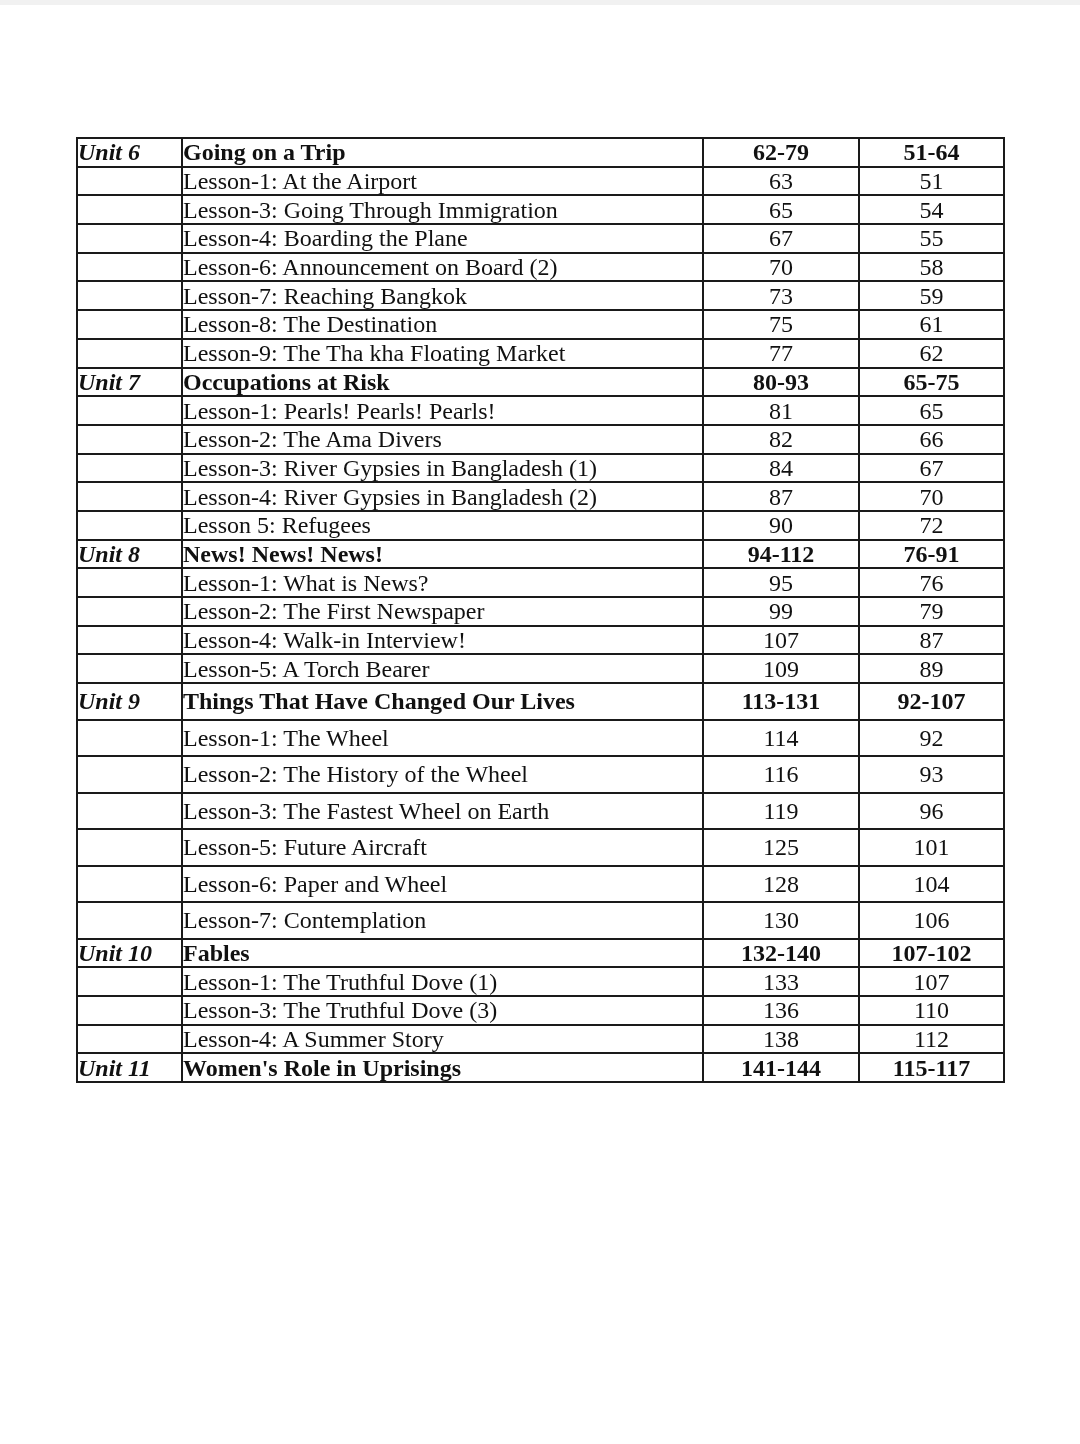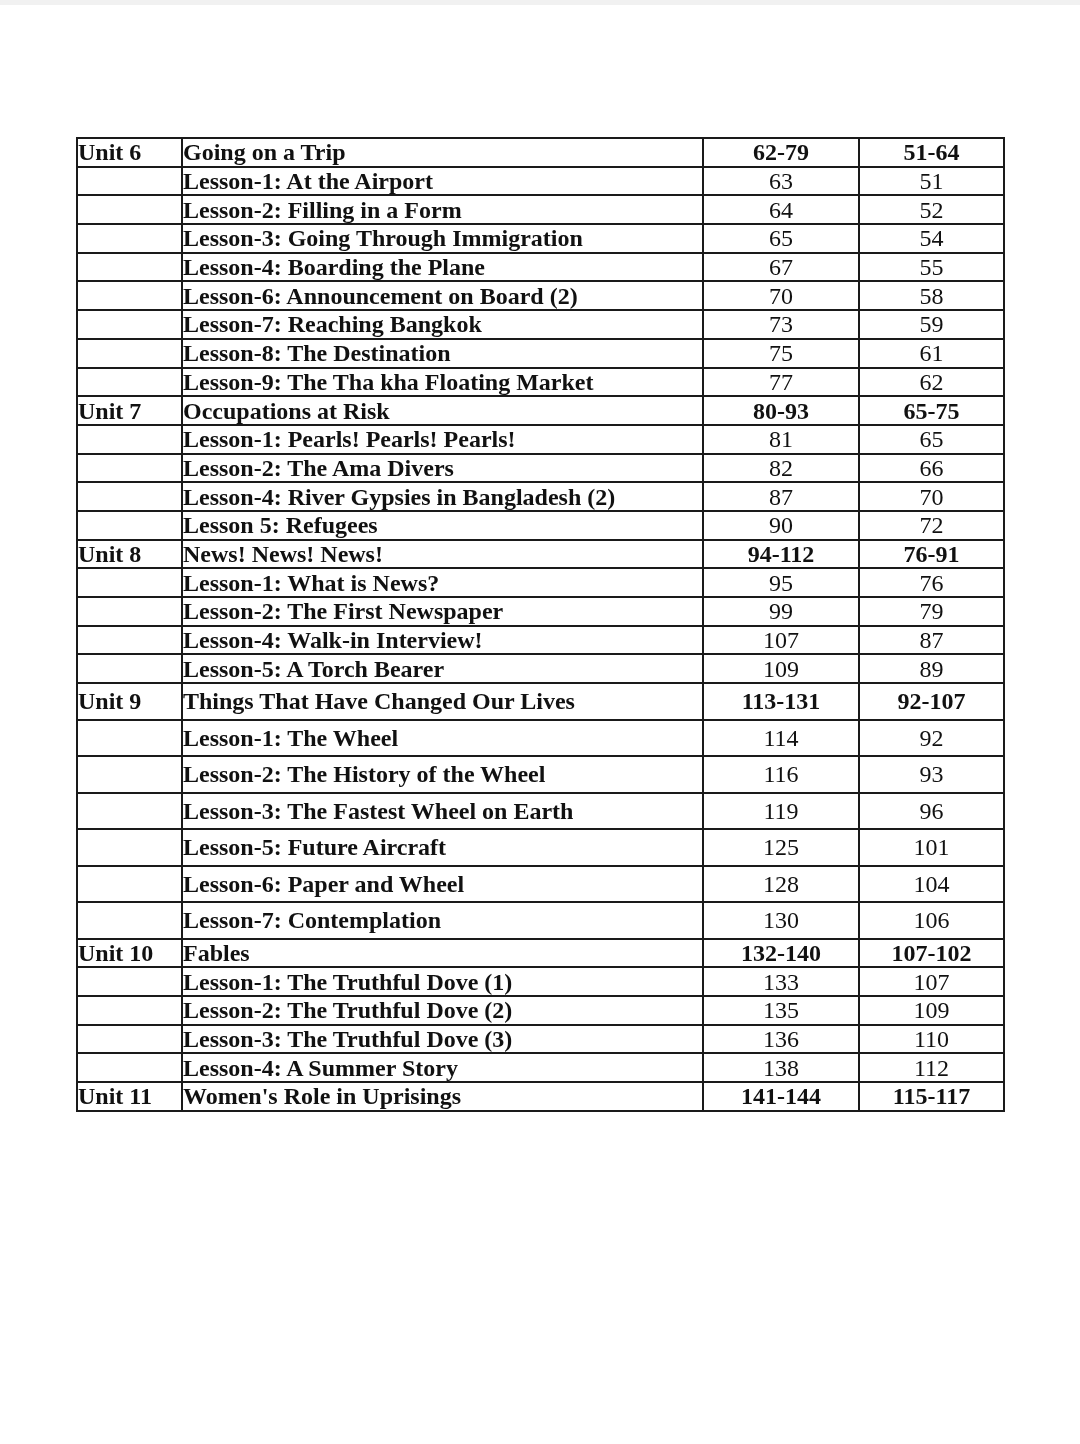--- a/index.html
+++ b/index.html
@@ -15,22 +15,22 @@
   }
   table.toc td {
     border: 2px solid #1a1a1a; padding: 0; height: 26.7px; line-height: 26px;
     font-size: 24px; white-space: nowrap; overflow: hidden;
   }
   table.toc tr.tall td { height: 34.5px; line-height: 34px; }
   col.c-unit { width: 105px; }
   col.c-title { width: 521px; }
   col.c-p1 { width: 156px; }
   col.c-p2 { width: 145px; }
-  td.unit { padding-left: 12px; font-weight: bold; }
-  td.title { padding-left: 10px; font-weight: bold; }
+  td.unit { padding-left: 12px; font-weight: bold; font-style: italic; }
+  td.title { padding-left: 10px; }
   td.num { text-align: center; }
   tr.unit-row td { font-weight: bold; }
 </style>
 </head>
 <body>
 
 <div class="topstrip"></div>
 
 <table class="toc">
   <colgroup>
@@ -47,26 +47,20 @@
         <td class="num">51-64</td>
       </tr>
       <tr class="lesson-row">
         <td class="unit"></td>
         <td class="title">Lesson-1: At the Airport</td>
         <td class="num">63</td>
         <td class="num">51</td>
       </tr>
       <tr class="lesson-row">
         <td class="unit"></td>
-        <td class="title">Lesson-2: Filling in a Form</td>
-        <td class="num">64</td>
-        <td class="num">52</td>
-      </tr>
-      <tr class="lesson-row">
-        <td class="unit"></td>
         <td class="title">Lesson-3: Going Through Immigration</td>
         <td class="num">65</td>
         <td class="num">54</td>
       </tr>
       <tr class="lesson-row">
         <td class="unit"></td>
         <td class="title">Lesson-4: Boarding the Plane</td>
         <td class="num">67</td>
         <td class="num">55</td>
       </tr>
@@ -104,20 +98,26 @@
         <td class="unit"></td>
         <td class="title">Lesson-1: Pearls! Pearls! Pearls!</td>
         <td class="num">81</td>
         <td class="num">65</td>
       </tr>
       <tr class="lesson-row">
         <td class="unit"></td>
         <td class="title">Lesson-2: The Ama Divers</td>
         <td class="num">82</td>
         <td class="num">66</td>
+      </tr>
+      <tr class="lesson-row">
+        <td class="unit"></td>
+        <td class="title">Lesson-3: River Gypsies in Bangladesh (1)</td>
+        <td class="num">84</td>
+        <td class="num">67</td>
       </tr>
       <tr class="lesson-row">
         <td class="unit"></td>
         <td class="title">Lesson-4: River Gypsies in Bangladesh (2)</td>
         <td class="num">87</td>
         <td class="num">70</td>
       </tr>
       <tr class="lesson-row">
         <td class="unit"></td>
         <td class="title">Lesson 5: Refugees</td>
@@ -203,26 +203,20 @@
         <td class="num">107-102</td>
       </tr>
       <tr class="lesson-row">
         <td class="unit"></td>
         <td class="title">Lesson-1: The Truthful Dove (1)</td>
         <td class="num">133</td>
         <td class="num">107</td>
       </tr>
       <tr class="lesson-row">
         <td class="unit"></td>
-        <td class="title">Lesson-2: The Truthful Dove (2)</td>
-        <td class="num">135</td>
-        <td class="num">109</td>
-      </tr>
-      <tr class="lesson-row">
-        <td class="unit"></td>
         <td class="title">Lesson-3: The Truthful Dove (3)</td>
         <td class="num">136</td>
         <td class="num">110</td>
       </tr>
       <tr class="lesson-row">
         <td class="unit"></td>
         <td class="title">Lesson-4: A Summer Story</td>
         <td class="num">138</td>
         <td class="num">112</td>
       </tr>

